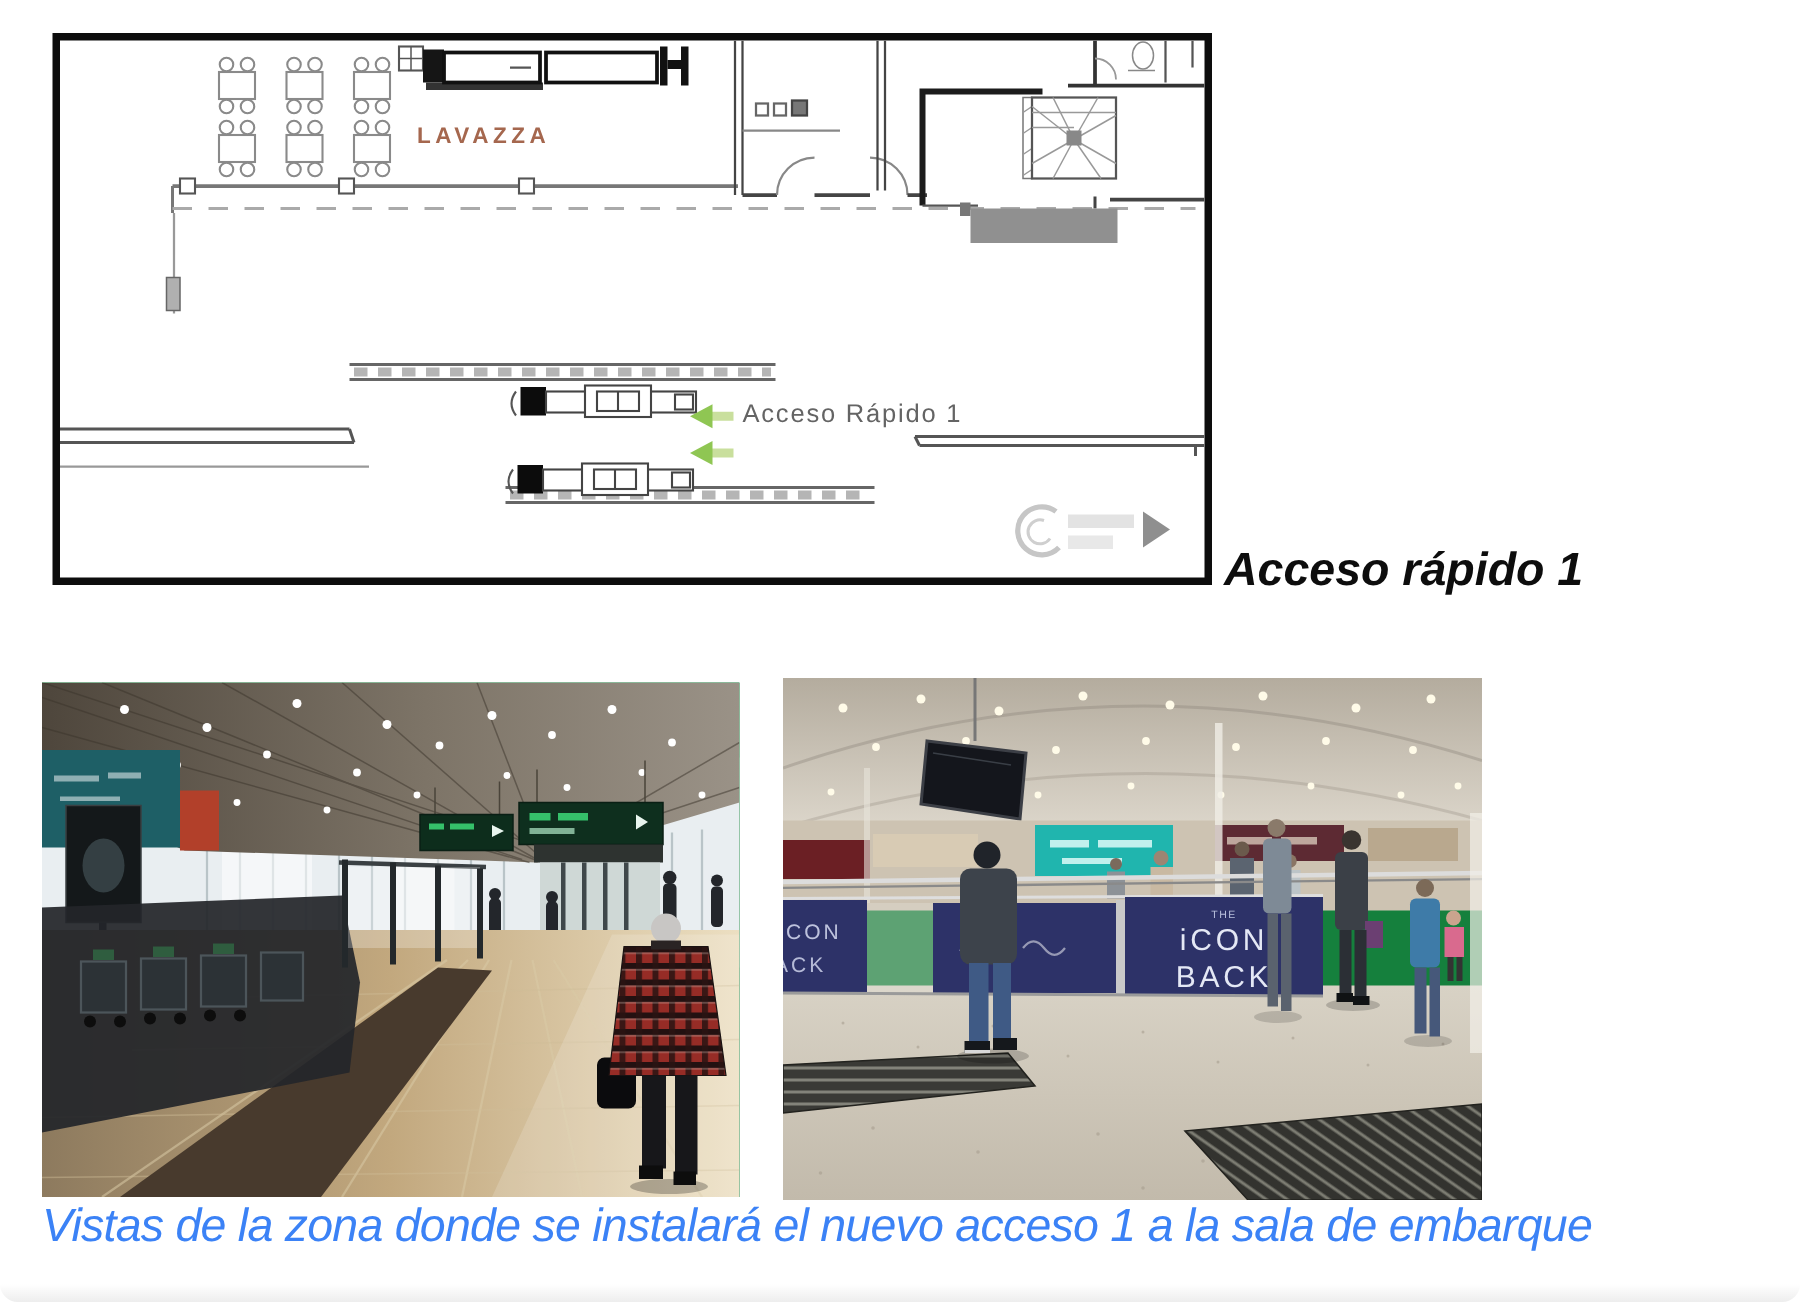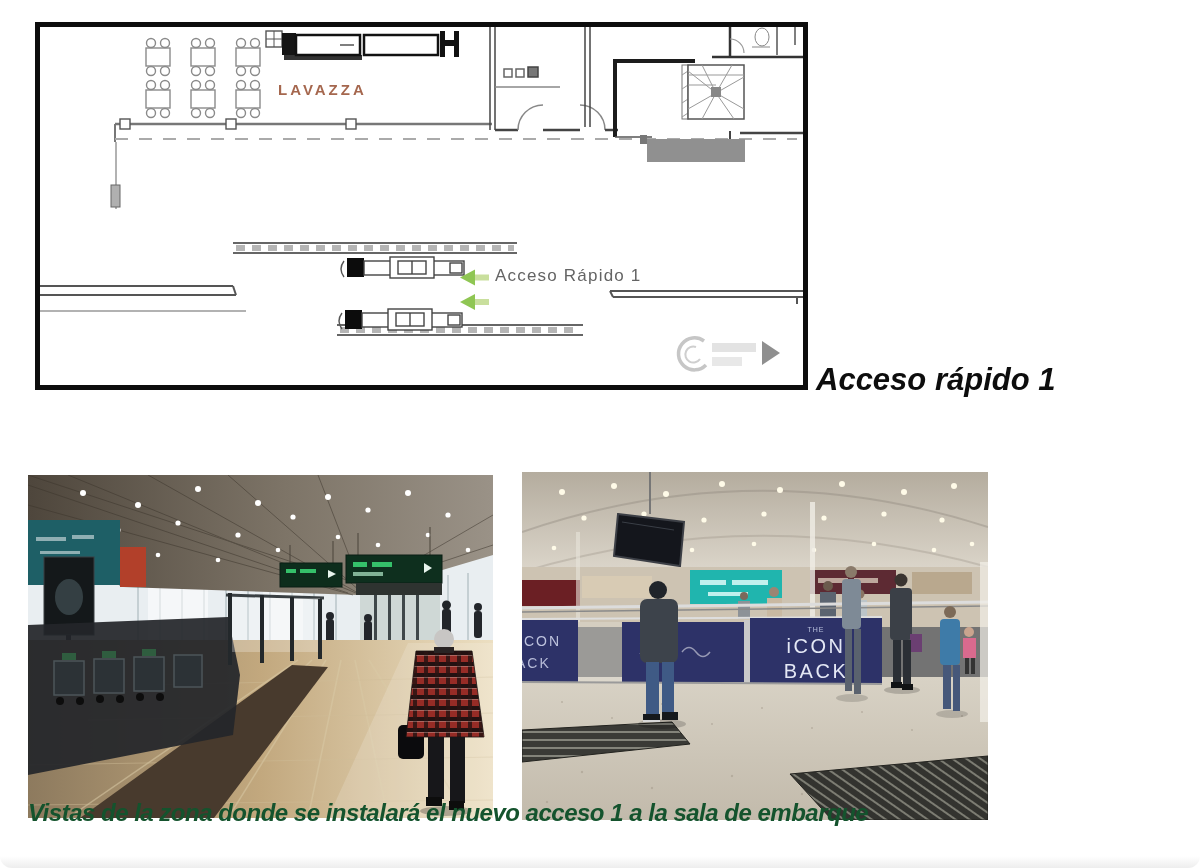--- a/index.html
+++ b/index.html
@@ -4,26 +4,26 @@
 <style>
   html,body{margin:0;padding:0;background:#ffffff;}
   .page{position:relative;width:1200px;height:868px;background:#ffffff;overflow:hidden;
         font-family:"Liberation Sans",sans-serif;border-radius:12px;}
   .plan-box{position:absolute;left:35px;top:22px;width:763px;height:358px;
             border:5px solid #0d0d0d;background:#ffffff;}
   .plan-svg{position:absolute;left:0;top:0;width:763px;height:358px;}
   .caption-1{position:absolute;left:816px;top:362px;width:300px;
              font-size:31px;font-weight:bold;font-style:italic;color:#0d0d0d;
              white-space:nowrap;}
-  .photo{position:absolute;overflow:hidden;background:#737373;margin-top:20px;}
+  .photo{position:absolute;overflow:hidden;background:#15803d;}
   .photo-left{left:28px;top:455px;width:465px;height:343px;}
   .photo-right{left:522px;top:452px;width:466px;height:348px;}
   .photo svg{display:block;width:100%;height:100%;}
   .caption-2{position:absolute;left:28px;top:799px;width:1160px;
-             font-size:24px;font-weight:bold;font-style:italic;color:#14532d;
+             font-size:31px;font-weight:normal;font-style:italic;color:#3b82f6;
              white-space:nowrap;letter-spacing:-0.5px;}
   .scan-shade{position:absolute;left:0;bottom:0;width:100%;height:12px;
               background:linear-gradient(to bottom,rgba(0,0,0,0),rgba(0,0,0,0.07));}
 </style>
 </head>
 <body>
 
 <div class="page">
 
   <div class="plan-box">

